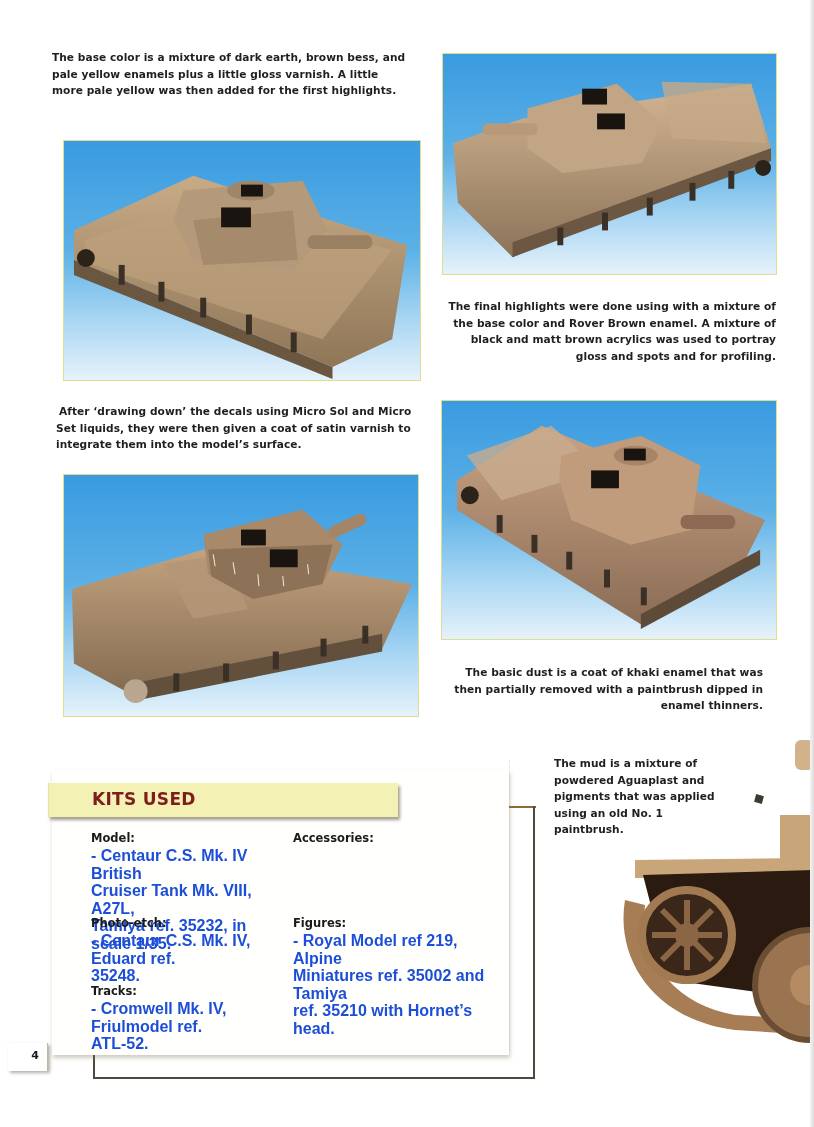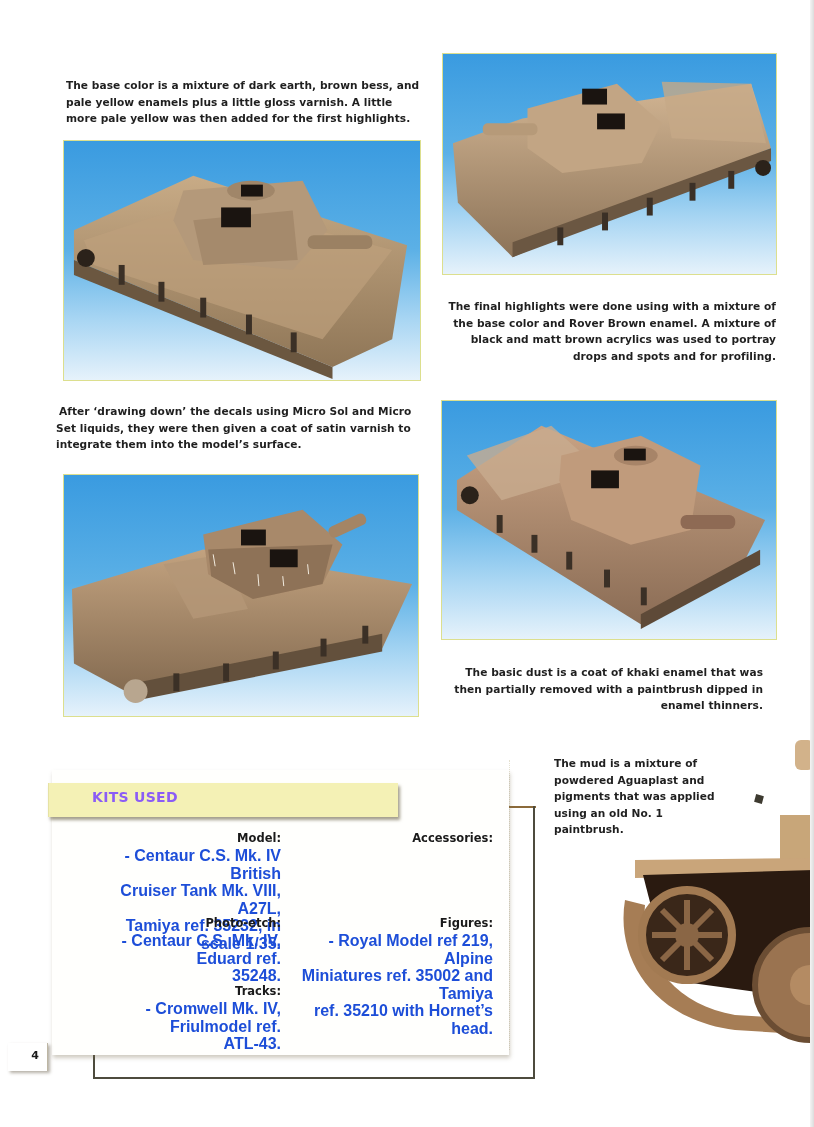--- a/index.html
+++ b/index.html
@@ -58,25 +58,25 @@
       left: 48px; top: 783px; width: 350px; height: 34px;
       background: #f4f1b5;
       box-shadow: 2px 3px 3px rgba(90, 80, 50, 0.55);
       border-left: 1px solid #e6e2a4;
     }
     .kits-header-title {
       position: absolute;
       left: 43px; top: 6px;
       font-family: "DejaVu Sans", sans-serif;
       font-weight: bold;
-      font-size: 14px;
-      color: #8b5cf6;
+      font-size: 17px;
+      color: #7f1d1d;
       letter-spacing: 0.3px;
     }
-    .kit-group { position: absolute; width: 200px; text-align: right; }
+    .kit-group { position: absolute; width: 200px; }
     .kit-group h4 {
       font-family: "DejaVu Sans", sans-serif;
       font-weight: bold;
       font-size: 11.5px;
       line-height: 17px;
       color: #1a1a1a;
     }
     .kit-group p {
       font-family: "Liberation Sans", sans-serif;
       font-size: 16px;
@@ -109,23 +109,23 @@
     }
 
     .mud-photo {
       position: absolute;
       left: 615px; top: 730px; width: 199px; height: 330px;
     }
   </style>
 </head>
 <body>
 
-<div class="caption" style="left:66px; top:49px; width:360px;margin-top:28px;">The base color is a mixture of dark earth, brown bess, and pale yellow enamels plus a little gloss varnish. A little more pale yellow was then added for the first highlights.</div>
-
-<div class="caption right" style="left:443px; top:298px; width:333px;">The final highlights were done using with a mixture of the base color and Rover Brown enamel. A mixture of black and matt brown acrylics was used to portray drops and spots and for profiling.</div>
+<div class="caption" style="left:52px; top:49px; width:360px;">The base color is a mixture of dark earth, brown bess, and pale yellow enamels plus a little gloss varnish. A little more pale yellow was then added for the first highlights.</div>
+
+<div class="caption right" style="left:443px; top:298px; width:333px;">The final highlights were done using with a mixture of the base color and Rover Brown enamel. A mixture of black and matt brown acrylics was used to portray gloss and spots and for profiling.</div>
 
 <div class="caption" style="left:56px; top:403px; width:360px; text-indent:3px;">After ‘drawing down’ the decals using Micro Sol and Micro Set liquids, they were then given a coat of satin varnish to integrate them into the model’s surface.</div>
 
 <div class="caption" style="left:443px; top:664px; width:320px;text-align:right;">The basic dust is a coat of khaki enamel that was then partially removed with a paintbrush dipped in enamel thinners.</div>
 
 <div class="caption" style="left:554px; top:755px; width:165px;">The mud is a mixture of powdered Aguaplast and pigments that was applied using an old No. 1 paintbrush.</div>
 
 <div class="photo" style="left:63px; top:140px; width:358px; height:241px;">
   <svg viewBox="0 0 358 241" preserveAspectRatio="none">
     <defs>
@@ -282,21 +282,21 @@
 
 <div class="kit-group" style="left:91px; top:915px; width:190px;">
   <h4>Photo-etch:</h4>
   <p>- Centaur C.S. Mk. IV, Eduard ref.
 35248.</p>
 </div>
 
 <div class="kit-group" style="left:91px; top:983px; width:190px;">
   <h4>Tracks:</h4>
   <p>- Cromwell Mk. IV, Friulmodel ref.
-ATL-43.</p>
+ATL-52.</p>
 </div>
 
 <div class="kit-group" style="left:293px; top:830px; width:200px;">
   <h4>Accessories:</h4>
 </div>
 
 <div class="kit-group" style="left:293px; top:915px; width:200px;">
   <h4>Figures:</h4>
   <p>- Royal Model ref 219, Alpine
 Miniatures ref. 35002 and Tamiya

